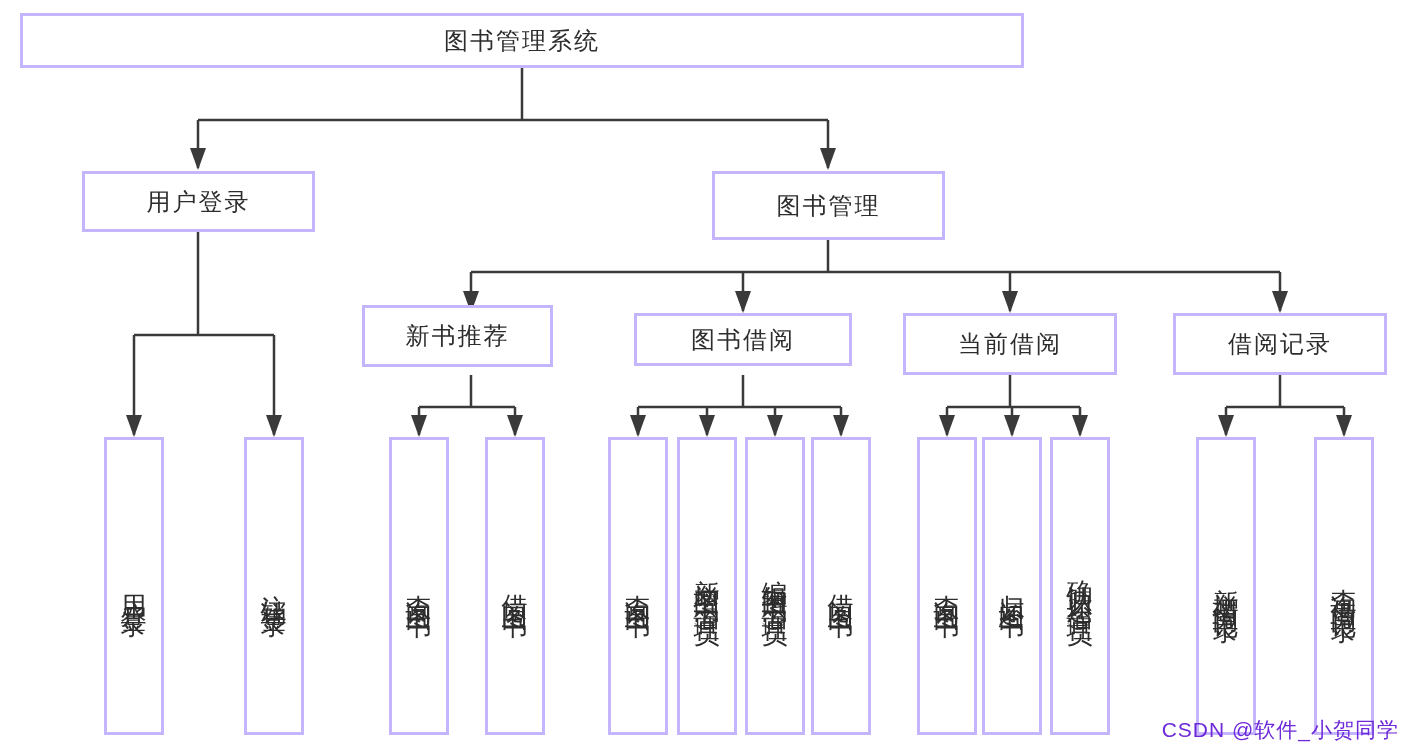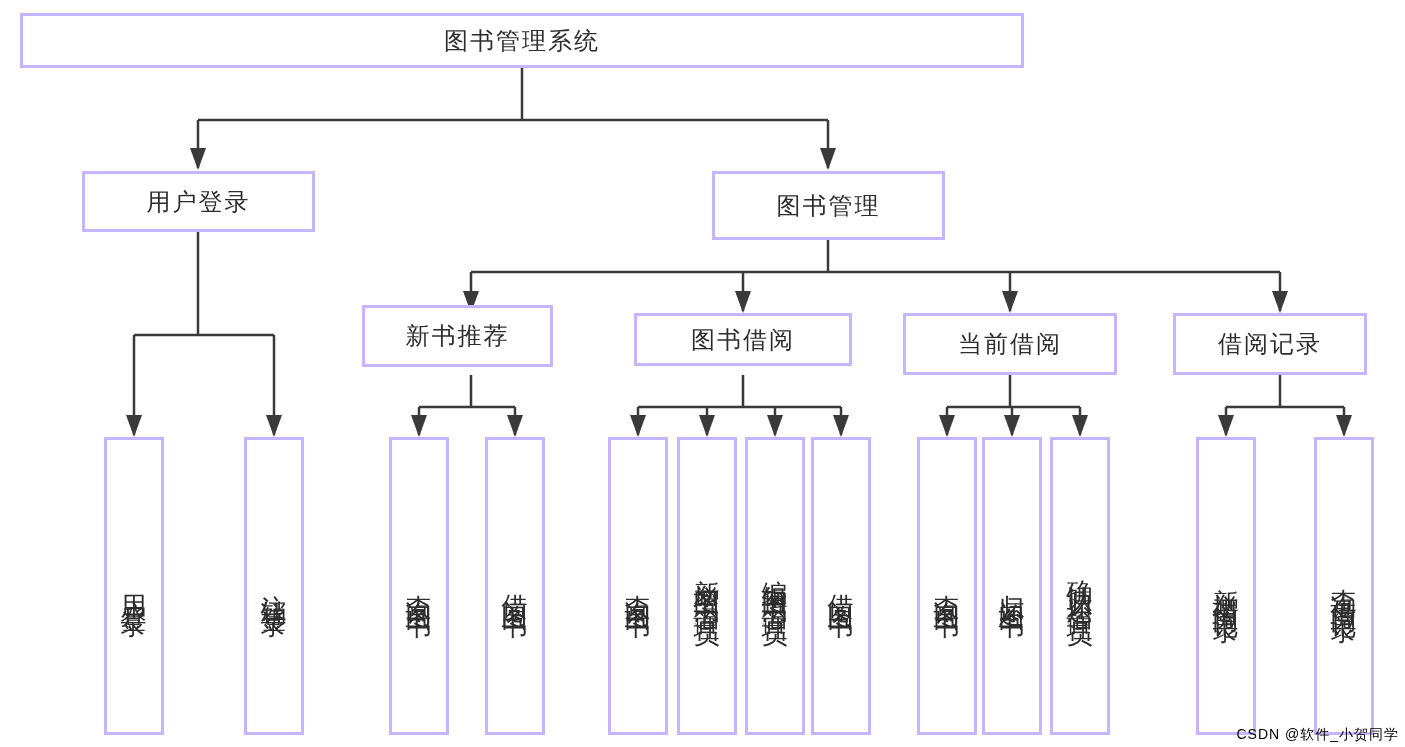--- a/index.html
+++ b/index.html
@@ -16,21 +16,21 @@
     display:flex;align-items:center;justify-content:center;
     color:#2d2d2d;z-index:2;
   }
   .hnode{font-size:24px;letter-spacing:2px;}
   .vnode{
     writing-mode:vertical-rl;text-orientation:mixed;
     font-size:26px;letter-spacing:6px;line-height:1;
   }
   .watermark{
     position:absolute;right:6px;bottom:3px;z-index:3;
-    color:#000000;font-size:14px;letter-spacing:1px;
+    color:#6d28d9;font-size:21px;letter-spacing:1px;
     white-space:nowrap;
   }
 </style>
 </head>
 <body>
 
 <div id="canvas">
 
   <svg class="wires" width="1405" height="747" viewBox="0 0 1405 747">
     <g stroke="#3a3a3a" stroke-width="2.5" fill="none">
@@ -73,21 +73,21 @@
   </svg>
 
   <div class="node hnode" style="left:20px;top:13px;width:1004px;height:55px;">图书管理系统</div>
 
   <div class="node hnode" style="left:82px;top:171px;width:233px;height:61px;">用户登录</div>
   <div class="node hnode" style="left:712px;top:171px;width:233px;height:69px;">图书管理</div>
 
   <div class="node hnode" style="left:362px;top:305px;width:191px;height:62px;">新书推荐</div>
   <div class="node hnode" style="left:634px;top:313px;width:218px;height:53px;">图书借阅</div>
   <div class="node hnode" style="left:903px;top:313px;width:214px;height:62px;">当前借阅</div>
-  <div class="node hnode" style="left:1173px;top:313px;width:194px;height:62px;">借阅记录</div>
+  <div class="node hnode" style="left:1173px;top:313px;width:214px;height:62px;">借阅记录</div>
 
   <div class="node vnode" style="left:104px;top:437px;width:60px;height:298px;">用户登录</div>
   <div class="node vnode" style="left:244px;top:437px;width:60px;height:298px;">注销登录</div>
 
   <div class="node vnode" style="left:389px;top:437px;width:60px;height:298px;">查询图书</div>
   <div class="node vnode" style="left:485px;top:437px;width:60px;height:298px;">借阅图书</div>
 
   <div class="node vnode" style="left:608px;top:437px;width:60px;height:298px;">查询图书</div>
   <div class="node vnode" style="left:677px;top:437px;width:60px;height:298px;">新增图书（管理员）</div>
   <div class="node vnode" style="left:745px;top:437px;width:60px;height:298px;">编辑图书（管理员）</div>

